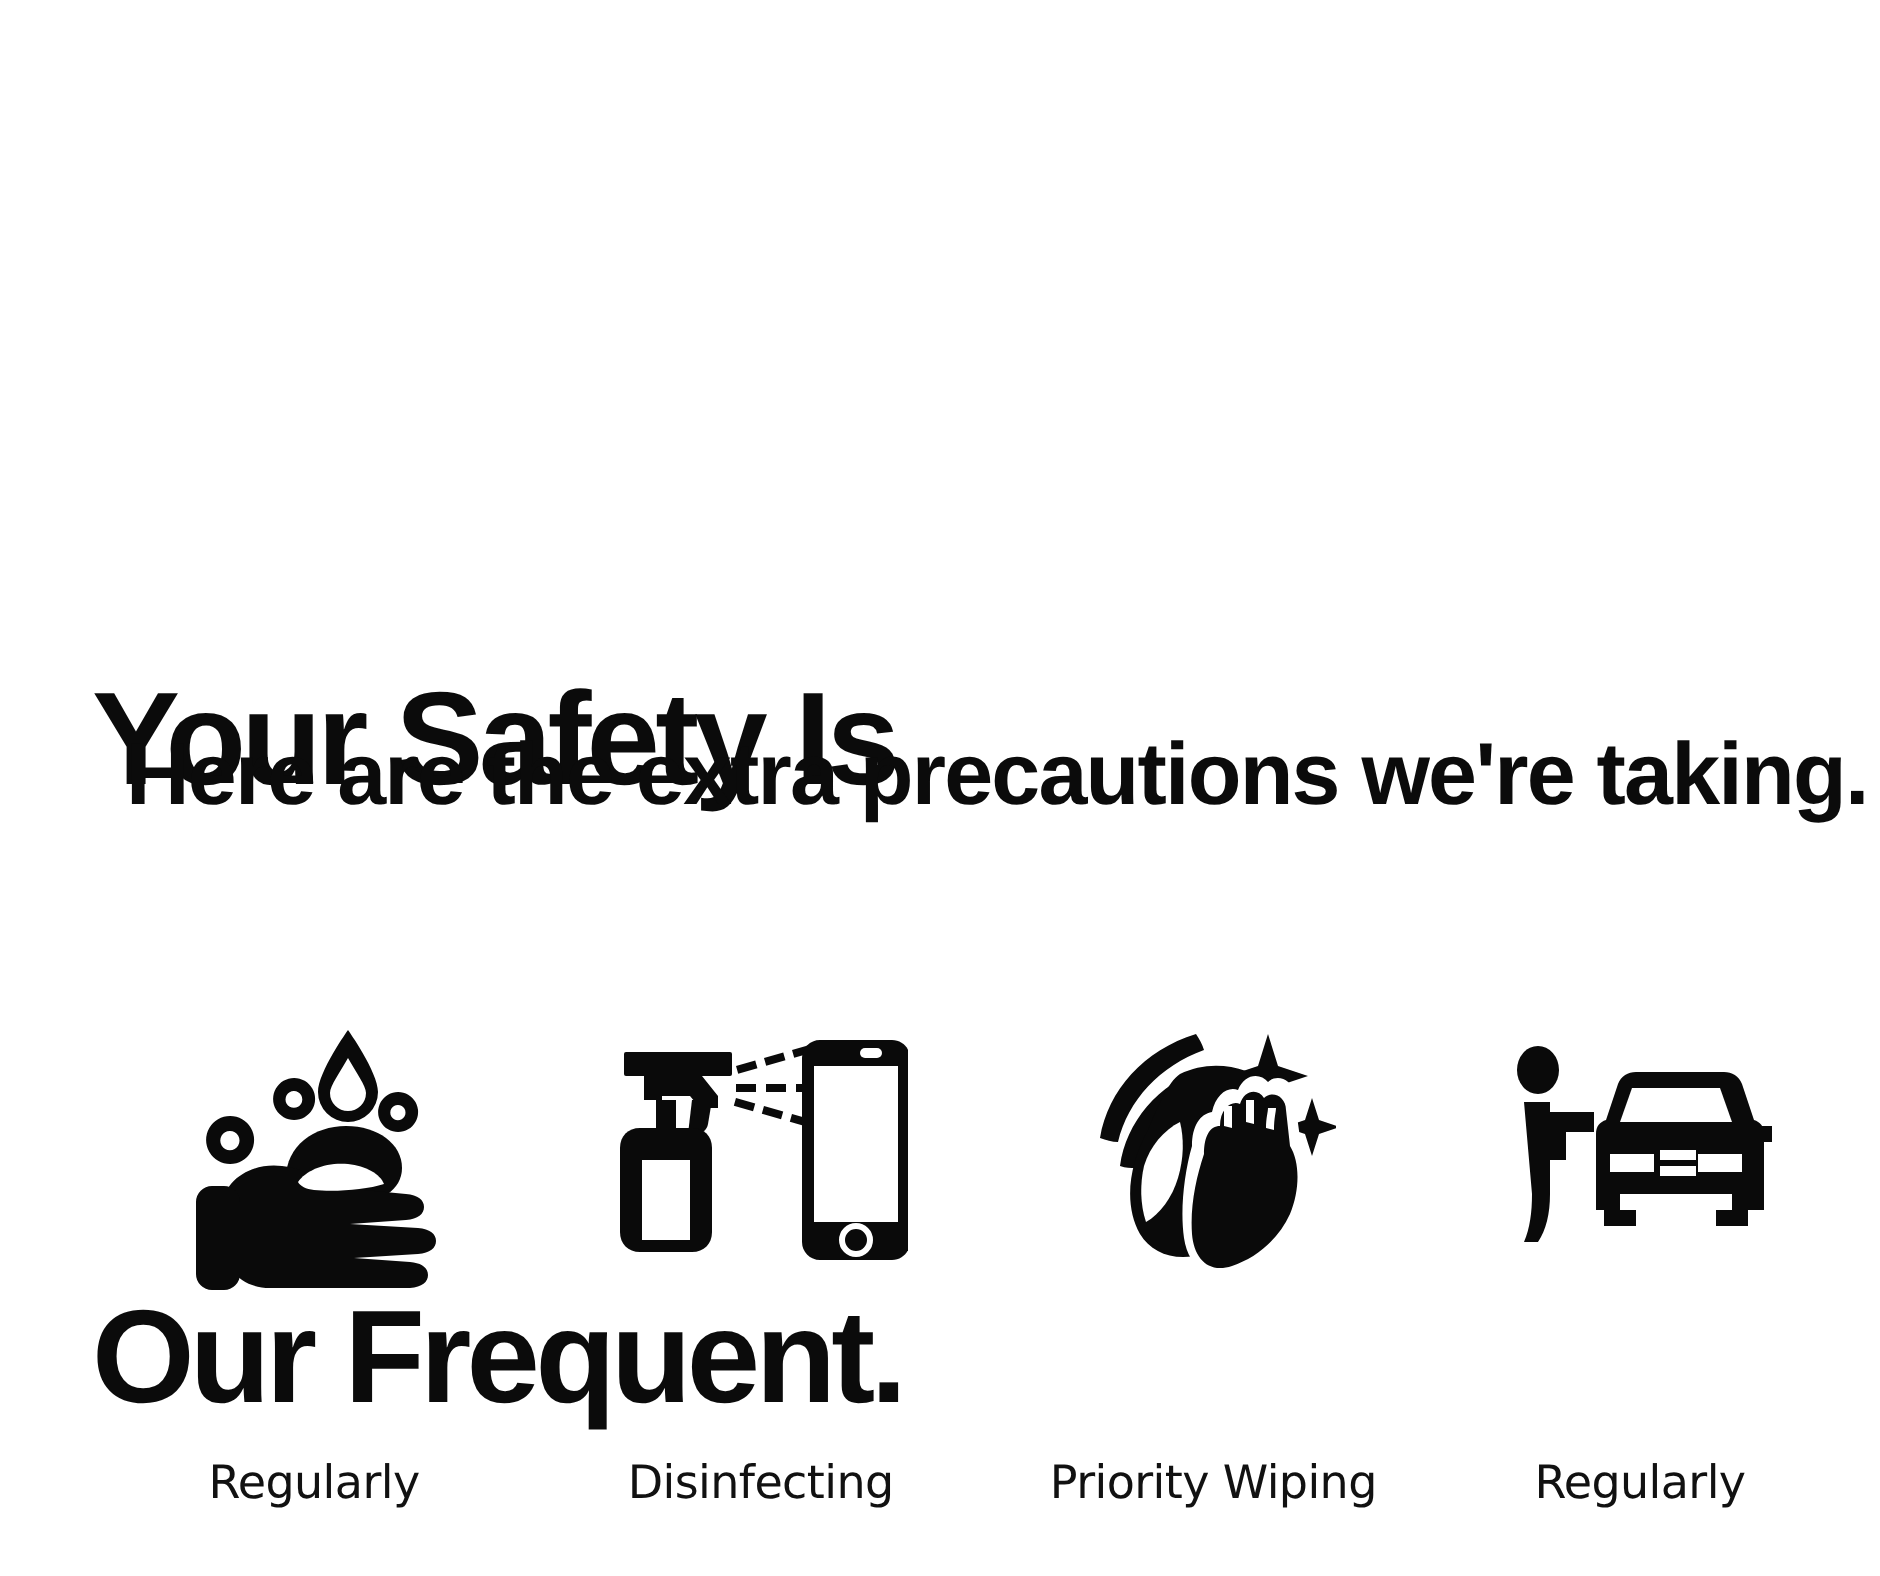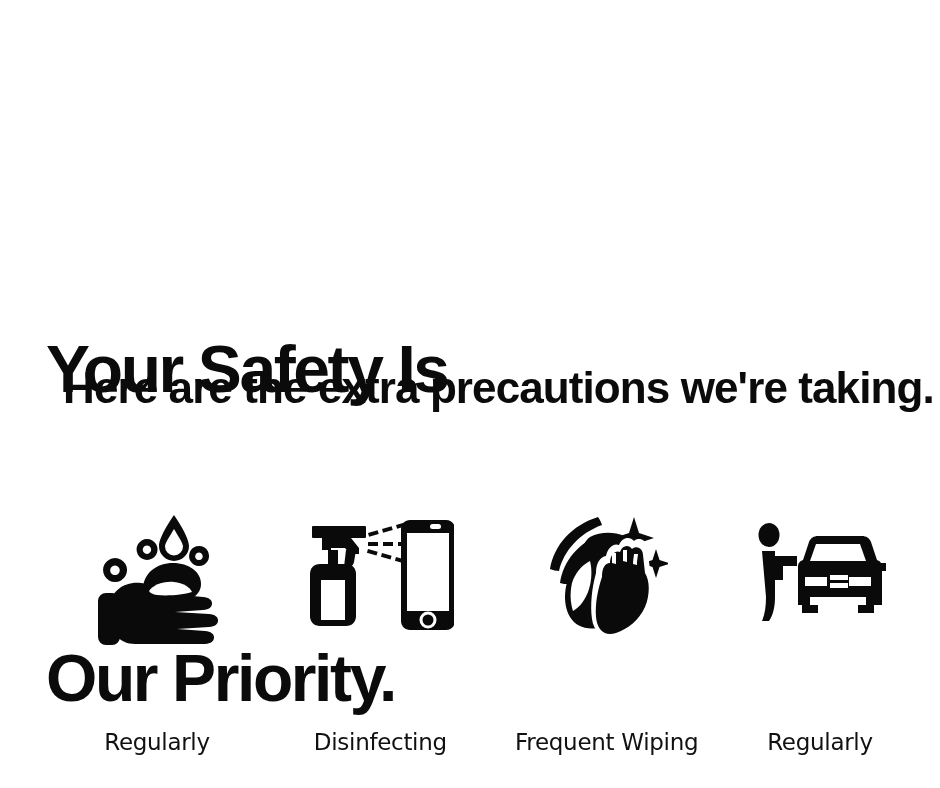--- a/index.html
+++ b/index.html
@@ -99,21 +99,21 @@
   .col-2 { width: 228px; }
   .col-3 { width: 160px; }
 </style>
 </head>
 <body>
 
 <div class="poster">
 
   <h1 class="headline">
     <span class="headline-line">Your Safety Is</span>
-    <span class="headline-line">Our Priority.</span>
+    <span class="headline-line">Our Frequent.</span>
   </h1>
 
   <p class="subhead">Here are the extra precautions we're taking.</p>
 
   <div class="features">
 
     <div class="feature col-0">
       <div class="feature-icon">
         <svg width="132" height="140" viewBox="0 0 132 140" aria-hidden="true">
           <g fill="#0a0a0a">
@@ -220,21 +220,21 @@
                      C90 38 97 41 97 48 L99 66 C104 74 104 88 99 100
                      C93 113 82 122 70 126 C58 130 51 122 50 110 C49 96 52 82 56 70 Z"></path>
 
             <path fill="#ffffff" d="M66 56 C66 50 66 48 66 46 C67.5 46 68.5 46 70 46 C70 48 70 50 70 57 Z"></path>
             <path fill="#ffffff" d="M77 54 C77 48 77 45 77 43 C78.5 43 79.5 43 81 43 C81 45 81 48 81 55 Z"></path>
             <path fill="#ffffff" d="M87 57 C87 52 88 49 88 47 C89.5 47 90.5 47 92 47 C92 49 91 52 91 58 Z"></path>
           </g>
         </svg>
       </div>
       <div class="feature-caption">
-        <span class="caption-line">Frequent Wiping</span>
+        <span class="caption-line">Priority Wiping</span>
         
       </div>
     </div>
 
     <div class="feature col-3">
       <div class="feature-icon">
         <svg width="132" height="104" viewBox="0 0 132 104" aria-hidden="true">
           <g fill="#0a0a0a">
 
             <ellipse cx="15" cy="12" rx="10.5" ry="12"></ellipse>

